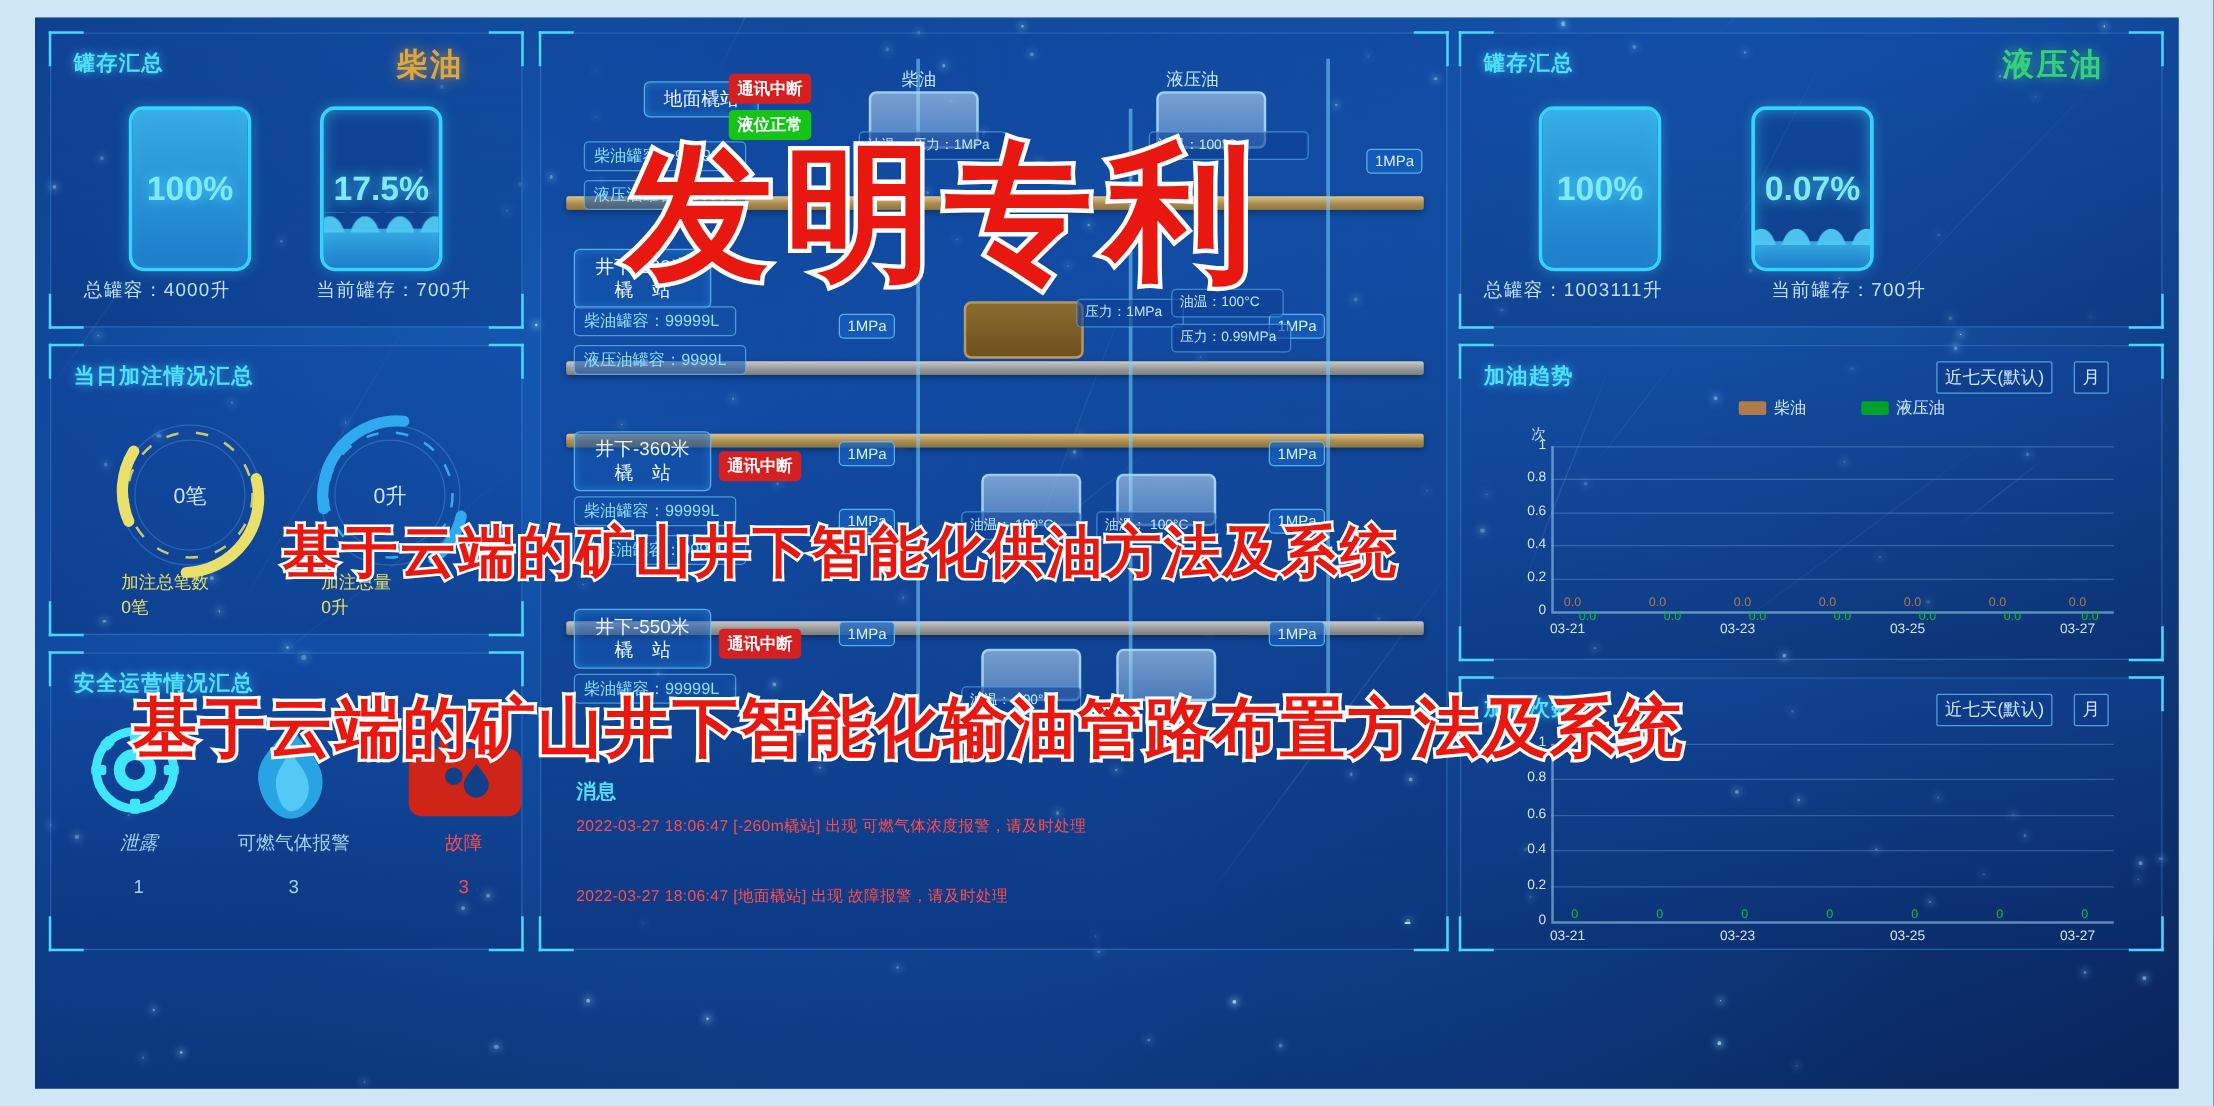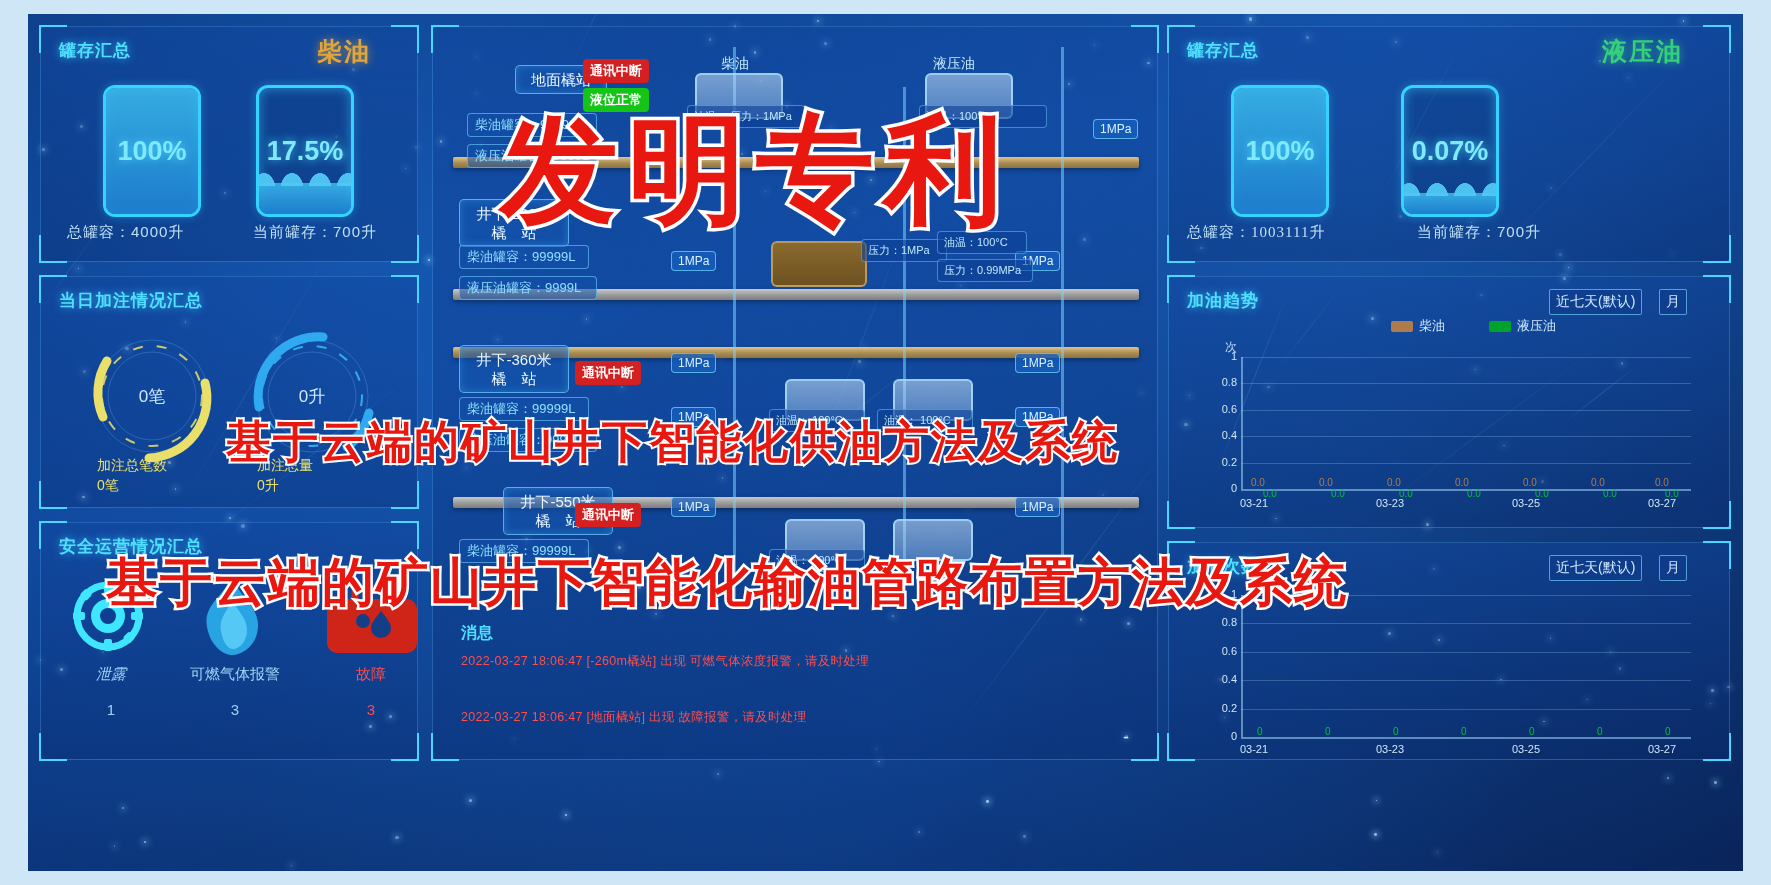--- a/index.html
+++ b/index.html
@@ -459,21 +459,21 @@
     <div class="mpa" style="left:582px;top:380px;">1MPa</div>
     <div class="tankmini" style="left:352px;top:352px;width:80px;height:42px;"></div>
     <div class="tankmini" style="left:460px;top:352px;width:80px;height:42px;"></div>
     <div class="infobox" style="left:336px;top:382px;width:96px;">
       <span>油温： 100°C</span>
     </div>
     <div class="infobox" style="left:444px;top:382px;width:96px;">
       <span>油温： 100°C</span>
     </div>
 
-    <div class="stationbox" style="left:26px;top:460px;width:110px;margin-left:44px;">
+    <div class="stationbox" style="left:26px;top:460px;width:110px;">
       <span>井下-550米</span><br>
       <span>橇　站</span>
     </div>
     <div class="tag red" style="left:142px;top:476px;">通讯中断</div>
     <div class="cap" style="left:26px;top:512px;width:130px;">柴油罐容：99999L</div>
     <div class="tankmini" style="left:352px;top:492px;width:80px;height:42px;"></div>
     <div class="tankmini" style="left:460px;top:492px;width:80px;height:42px;"></div>
     <div class="infobox" style="left:336px;top:522px;width:96px;">
       <span>油温： 100°C</span>
     </div>
@@ -495,21 +495,21 @@
 
     <div class="tank" style="left:62px;top:58px;">
       <div class="fill" style="height:100%;"></div>
       <div class="pct">100%</div>
     </div>
     <div class="tank" style="left:232px;top:58px;">
       <div class="fill" style="height:17%;"></div>
       <div class="wave" style="bottom:14%;"></div>
       <div class="pct">0.07%</div>
     </div>
-    <div class="tcap" style="left:18px;top:196px;font-family:Liberation Serif, serif;">总罐容：1003111升</div>
+    <div class="tcap" style="left:18px;top:196px;">总罐容：1003111升</div>
     <div class="tcap" style="left:248px;top:196px;">当前罐存：700升</div>
   </div>
 
   <div class="panel" style="left:1140px;top:262px;width:562px;height:252px;">
     <span class="corner-tr"></span>
         <span class="corner-bl"></span>
     <div class="ptitle">加油趋势</div>
 
     <div class="rangebtn" style="left:380px;top:12px;">近七天(默认)</div>
     <div class="rangebtn" style="left:490px;top:12px;">月</div>

